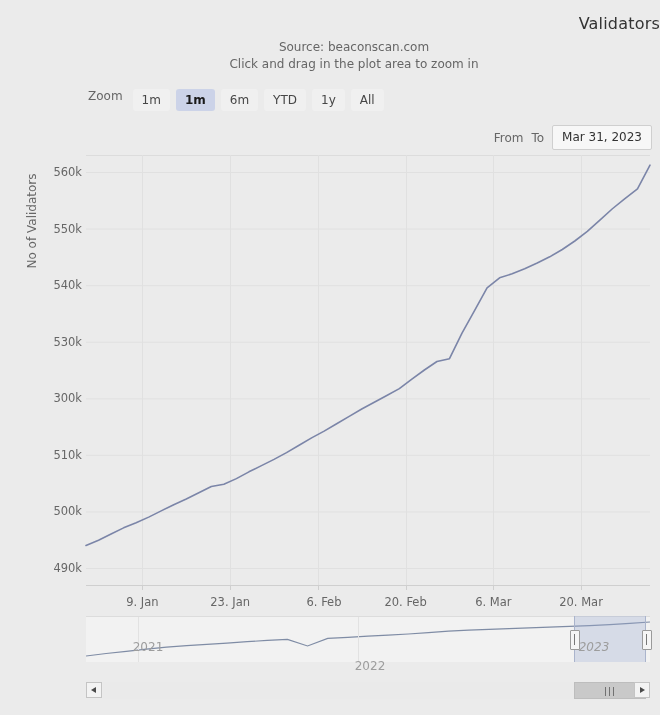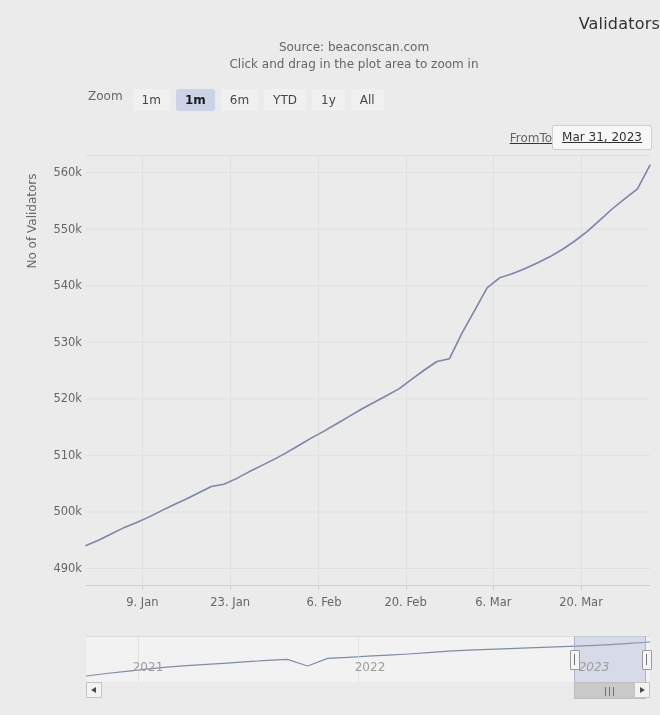--- a/index.html
+++ b/index.html
@@ -73,21 +73,21 @@
     color: #1a1a1a;
     font-weight: bold;
   }
 
   
   .date-row {
     position: absolute;
     right: 8px; top: 125px;
     display: flex;
     align-items: center;
-    text-decoration: underline;
+    gap: 8px;
   }
   .date-label {
     font-size: 12px;
     color: #666666;
   }
   .date-input {
     font-size: 12px;
     color: #333333;
     background: #f7f7f7;
     border: 1px solid #cfcfcf;
@@ -136,21 +136,21 @@
     font-size: 11.5px;
     color: #666666;
     transform: translateY(-50%);
     white-space: nowrap;
     text-align: right;
   }
 
   
   .navigator {
     position: absolute;
-    left: 86px; top: 636px;
+    left: 86px; top: 616px;
     width: 564px;
     height: 46px;
     text-align: center;
   }
   .nav-outline {
     position: absolute;
     left: 0; top: 0;
     width: 100%; height: 100%;
     background: #f2f2f2;
   }
@@ -314,21 +314,21 @@
         <line x1="493.5" y1="430" x2="493.5" y2="435" stroke="#cfcfcf" stroke-width="1"></line>
         <line x1="581.5" y1="430" x2="581.5" y2="435" stroke="#cfcfcf" stroke-width="1"></line>
         <path d="M 86.00 390.39 L 98.53 385.30 L 111.07 379.08 L 123.60 372.86 L 136.13 367.76 L 148.67 362.11 L 161.20 355.88 L 173.73 349.66 L 186.27 344.00 L 198.80 337.78 L 211.33 331.55 L 223.87 329.29 L 236.40 323.63 L 248.93 316.84 L 261.47 310.62 L 274.00 304.39 L 286.53 297.61 L 299.07 290.25 L 311.60 282.89 L 324.13 276.11 L 336.67 268.75 L 349.20 261.39 L 361.73 254.04 L 374.27 247.25 L 386.80 240.46 L 399.33 233.67 L 411.87 224.05 L 424.40 215.00 L 436.93 206.51 L 449.47 203.68 L 462.00 178.22 L 474.53 155.59 L 487.07 132.96 L 499.60 122.78 L 512.13 118.82 L 524.67 113.72 L 537.20 108.07 L 549.73 101.84 L 562.27 94.49 L 574.80 86.00 L 587.33 76.38 L 599.87 65.07 L 612.40 53.75 L 624.93 43.57 L 637.47 33.95 L 650.00 10.18" fill="none" stroke="#7b85a8" stroke-width="1.6" stroke-linejoin="round" stroke-linecap="round"></path>
       </svg>
   </div>
 
   <div id="y-labels">
       <div class="y-tick-label" style="top: 568.026px;">490k</div>
       <div class="y-tick-label" style="top: 511.447px;">500k</div>
       <div class="y-tick-label" style="top: 454.868px;">510k</div>
-      <div class="y-tick-label" style="top: 398.289px;">520k</div>
+      <div class="y-tick-label" style="top: 398.289px;">300k</div>
       <div class="y-tick-label" style="top: 341.711px;">530k</div>
       <div class="y-tick-label" style="top: 285.132px;">540k</div>
       <div class="y-tick-label" style="top: 228.553px;">550k</div>
       <div class="y-tick-label" style="top: 171.974px;">560k</div>
     </div>
   <div class="x-axis-labels" id="x-labels">
       <div class="x-tick-label" style="left: 142.4px;">9. Jan</div>
       <div class="x-tick-label" style="left: 230.133px;">23. Jan</div>
       <div class="x-tick-label" style="left: 324px;">6. Feb</div>
       <div class="x-tick-label" style="left: 405.6px;">20. Feb</div>
@@ -341,21 +341,21 @@
     <svg id="nav-svg" width="564" height="46" style="position:absolute;left:0;top:0;">
         <path d="M 0.00 40.00 L 20.14 37.49 L 40.29 35.29 L 60.43 33.09 L 80.57 31.20 L 100.71 29.63 L 120.86 28.38 L 141.00 27.12 L 161.14 25.68 L 181.29 24.42 L 201.43 23.35 L 221.57 29.95 L 241.71 22.41 L 261.86 21.28 L 282.00 20.21 L 302.14 19.14 L 322.29 18.01 L 342.43 16.63 L 362.57 15.18 L 382.71 14.12 L 402.86 13.30 L 423.00 12.67 L 443.14 11.86 L 463.29 11.10 L 483.43 10.35 L 503.57 9.53 L 523.71 8.59 L 543.86 7.33 L 564.00 6.00" fill="none" stroke="#7f8ca5" stroke-width="1.2"></path>
       </svg>
     <div class="nav-topline"></div>
     <div class="nav-gridline" style="left:52px;"></div>
     <div class="nav-gridline" style="left:272px;"></div>
     <div class="nav-mask" id="nav-mask" style="left:488px;width:72px;"></div>
     <div class="nav-handle" style="left:484px;"></div>
     <div class="nav-handle" style="left:556px;"></div>
     <div class="nav-yearlabel" style="left:62px;">2021</div>
-    <div class="nav-yearlabel" style="left:284px;">2022</div>
+    <div class="nav-yearlabel" style="left:284px;margin-top:19px;">2022</div>
     <div class="nav-yearlabel" style="left:508px;font-style:italic;">2023</div>
   </div>
 
   <div class="scrollbar">
     <div class="sb-track"></div>
     <div class="sb-thumb" style="left:488px;width:72px;">
       <span class="sb-grip">|||</span>
     </div>
     <div class="sb-btn left">
       <span class="sb-arrow"></span>

